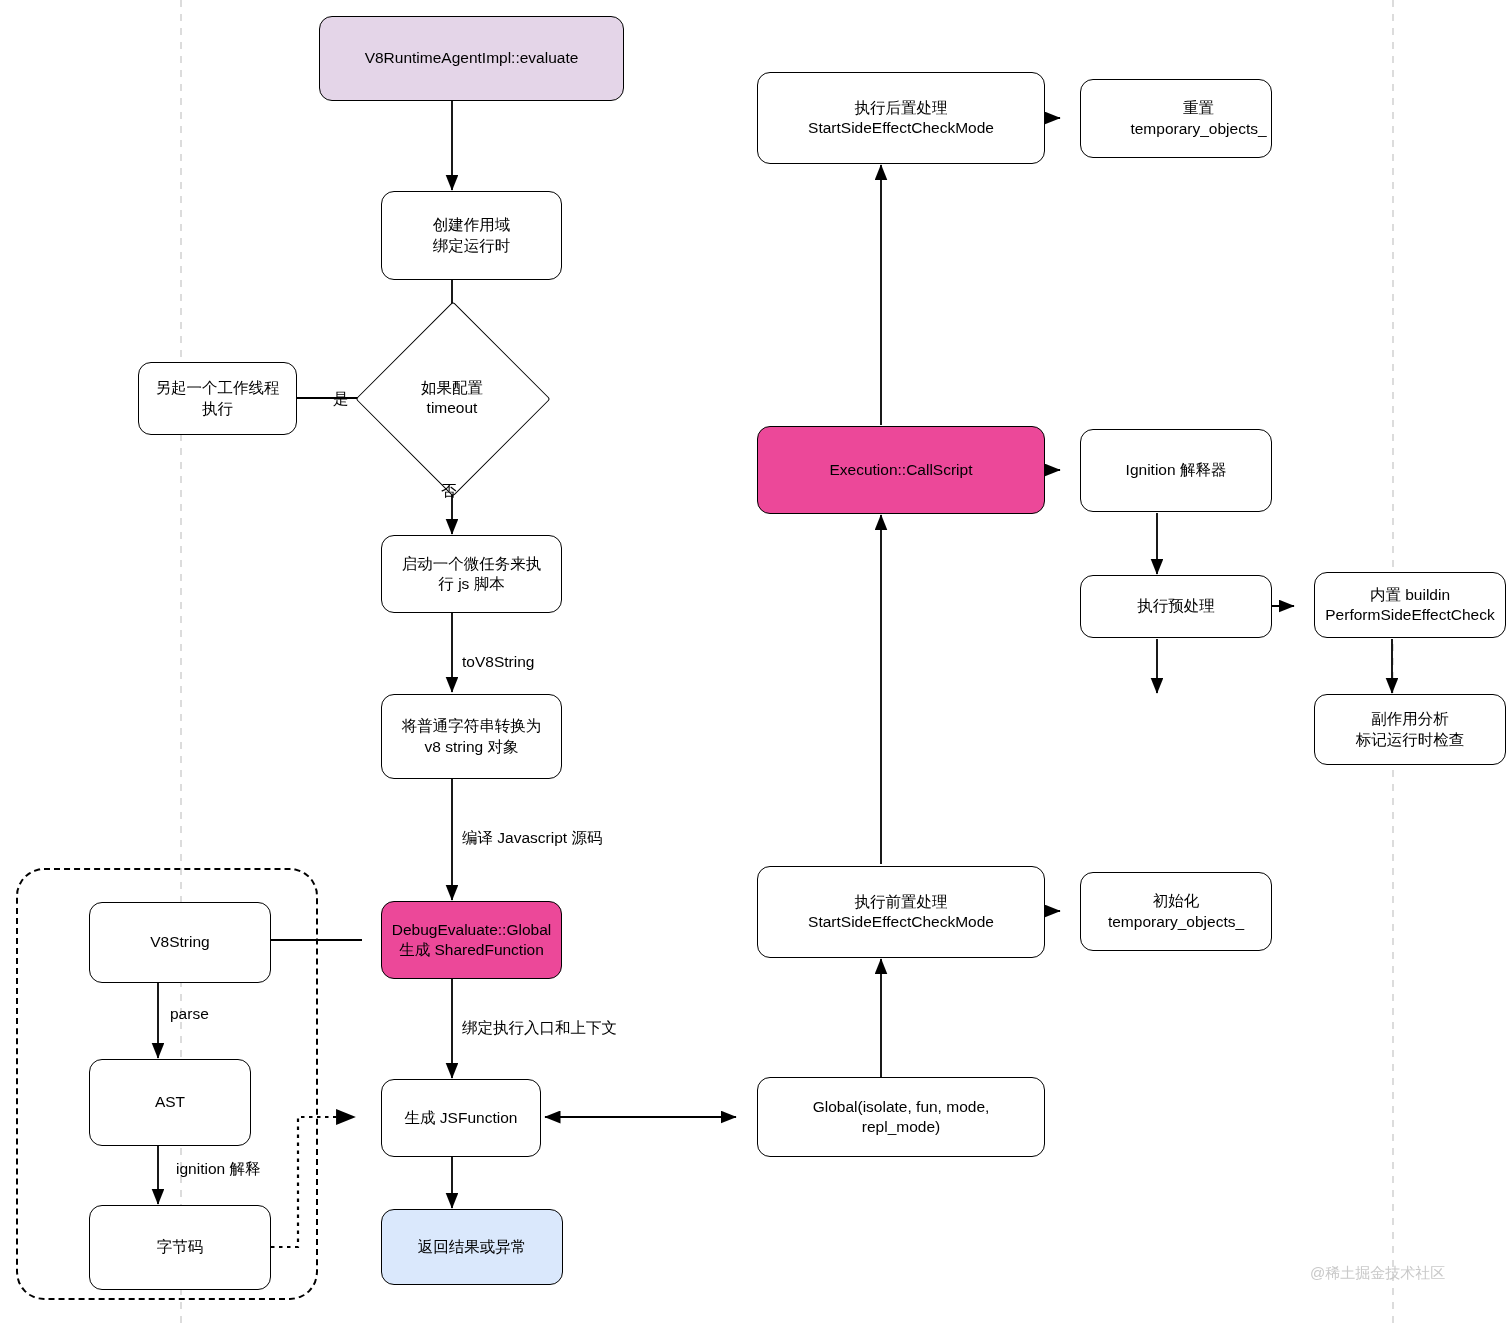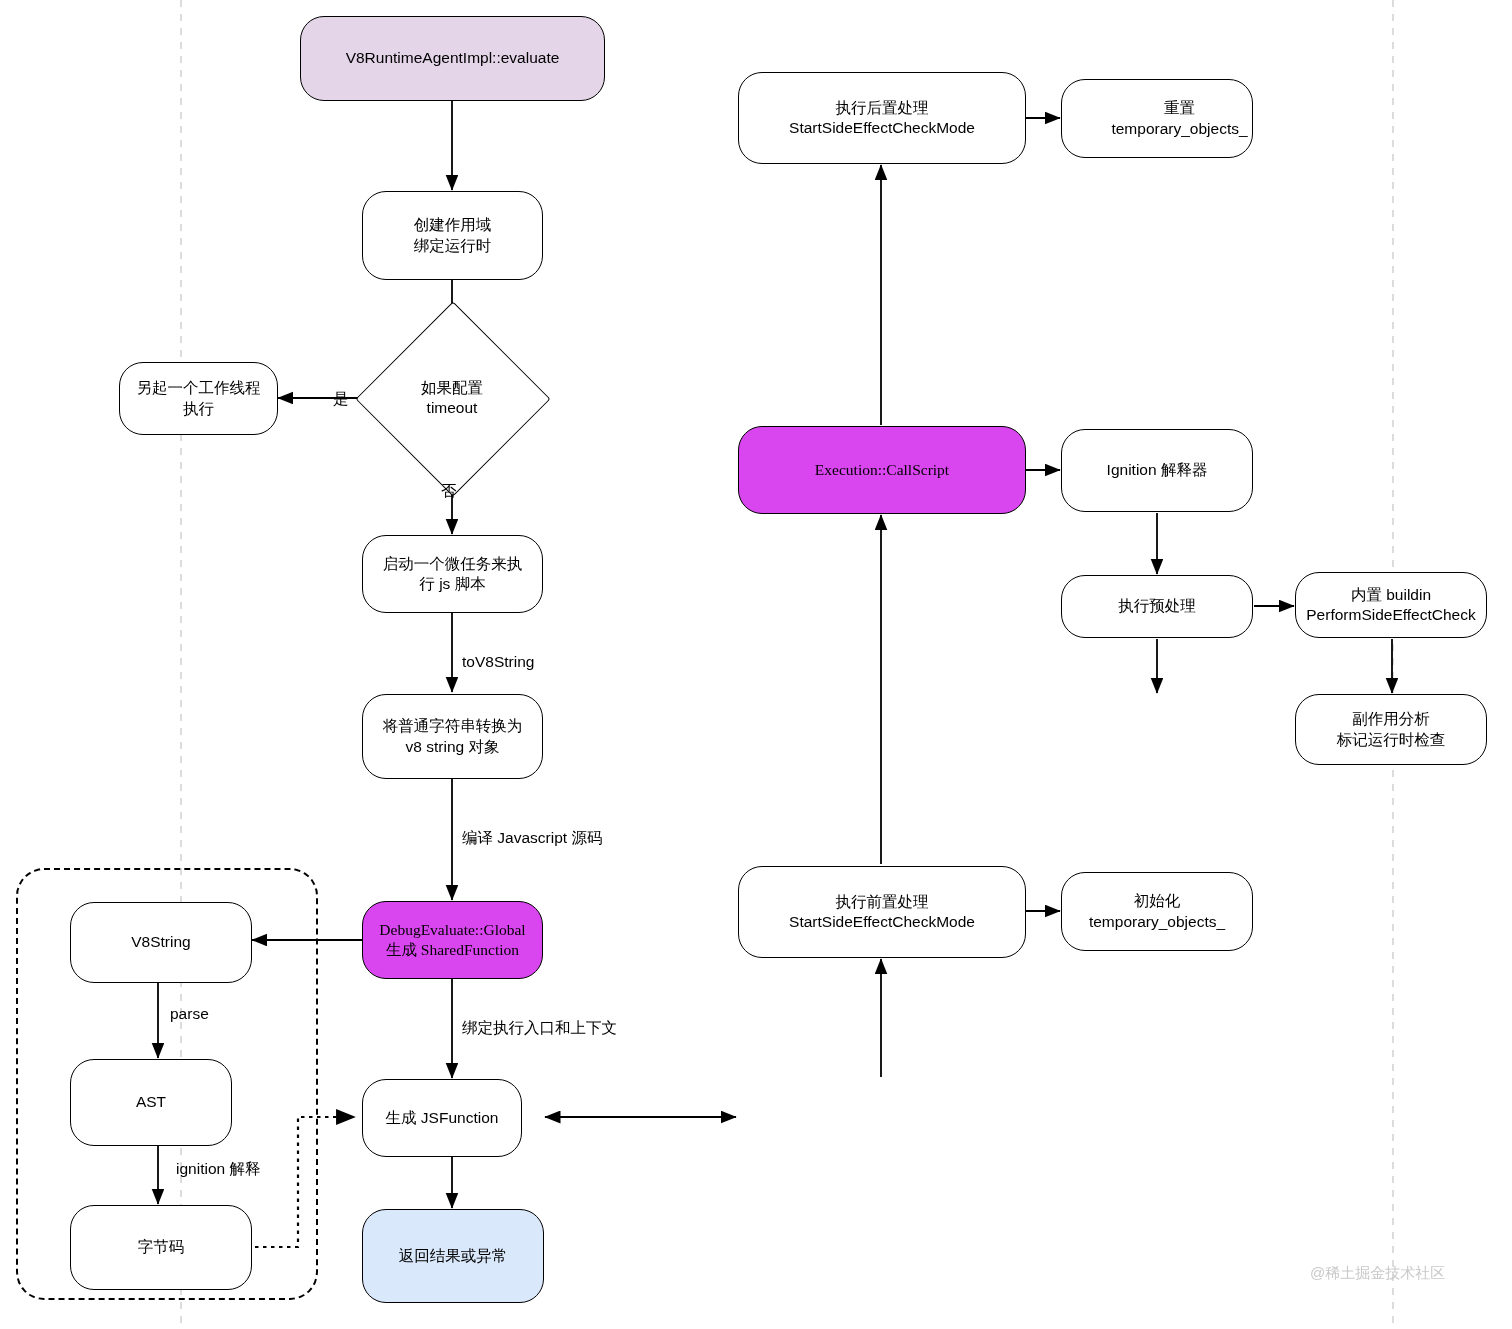--- a/index.html
+++ b/index.html
@@ -19,36 +19,37 @@
     position:absolute;
     left:0; top:0;
     width:1512px;
     height:1329px;
     pointer-events:none;
   }
   .node{
     position:absolute;
     box-sizing:border-box;
     border:1.6px solid #000000;
-    border-radius:24px;
+    border-radius:13px;
     background:#ffffff;
     display:flex;
     align-items:center;
     justify-content:center;
     text-align:center;
     line-height:1.32;
     font-size:15.5px;
     white-space:nowrap;
+    margin-left:19px;
   }
   .node .txt{
     display:block;
     width:100%;
   }
   .fill-purple{background:#e4d5e8;}
-  .fill-green{background:#d946ef;font-family:Liberation Serif, serif;}
+  .fill-green{background:#ec4899;}
   .fill-blue{background:#dae8fc;}
   .diamond{
     position:absolute;
     width:136px;height:136px;
     border:1.6px solid #000000;
     background:#ffffff;
     transform:rotate(45deg);
     border-radius:3px;
   }
   .diamond-label{
@@ -195,24 +196,27 @@
   </div>
 
   <div class="node" style="left:70px; top:1205px; width:182px; height:85px;">
     <span class="txt">字节码</span>
   </div>
 
   <div class="node" style="left:362px; top:1079px; width:160px; height:78px;">
     <span class="txt">生成 JSFunction</span>
   </div>
 
-  <div class="node fill-blue" style="left:362px; top:1209px; width:182px; height:94px;">
+  <div class="node fill-blue" style="left:362px; top:1209px; width:182px; height:76px;">
     <span class="txt">返回结果或异常</span>
   </div>
 
+  <div class="node" style="left:738px; top:1077px; width:288px; height:80px;">
+    <span class="txt">Global(isolate, fun, mode,<br>repl_mode)</span>
+  </div>
 
   <div class="node" style="left:738px; top:866px; width:288px; height:92px;">
     <span class="txt">执行前置处理<br>StartSideEffectCheckMode</span>
   </div>
 
   <div class="node" style="left:1061px; top:872px; width:192px; height:79px;">
     <span class="txt">初始化<br>temporary_objects_</span>
   </div>
 
   <div class="node fill-green" style="left:738px; top:426px; width:288px; height:88px;">

